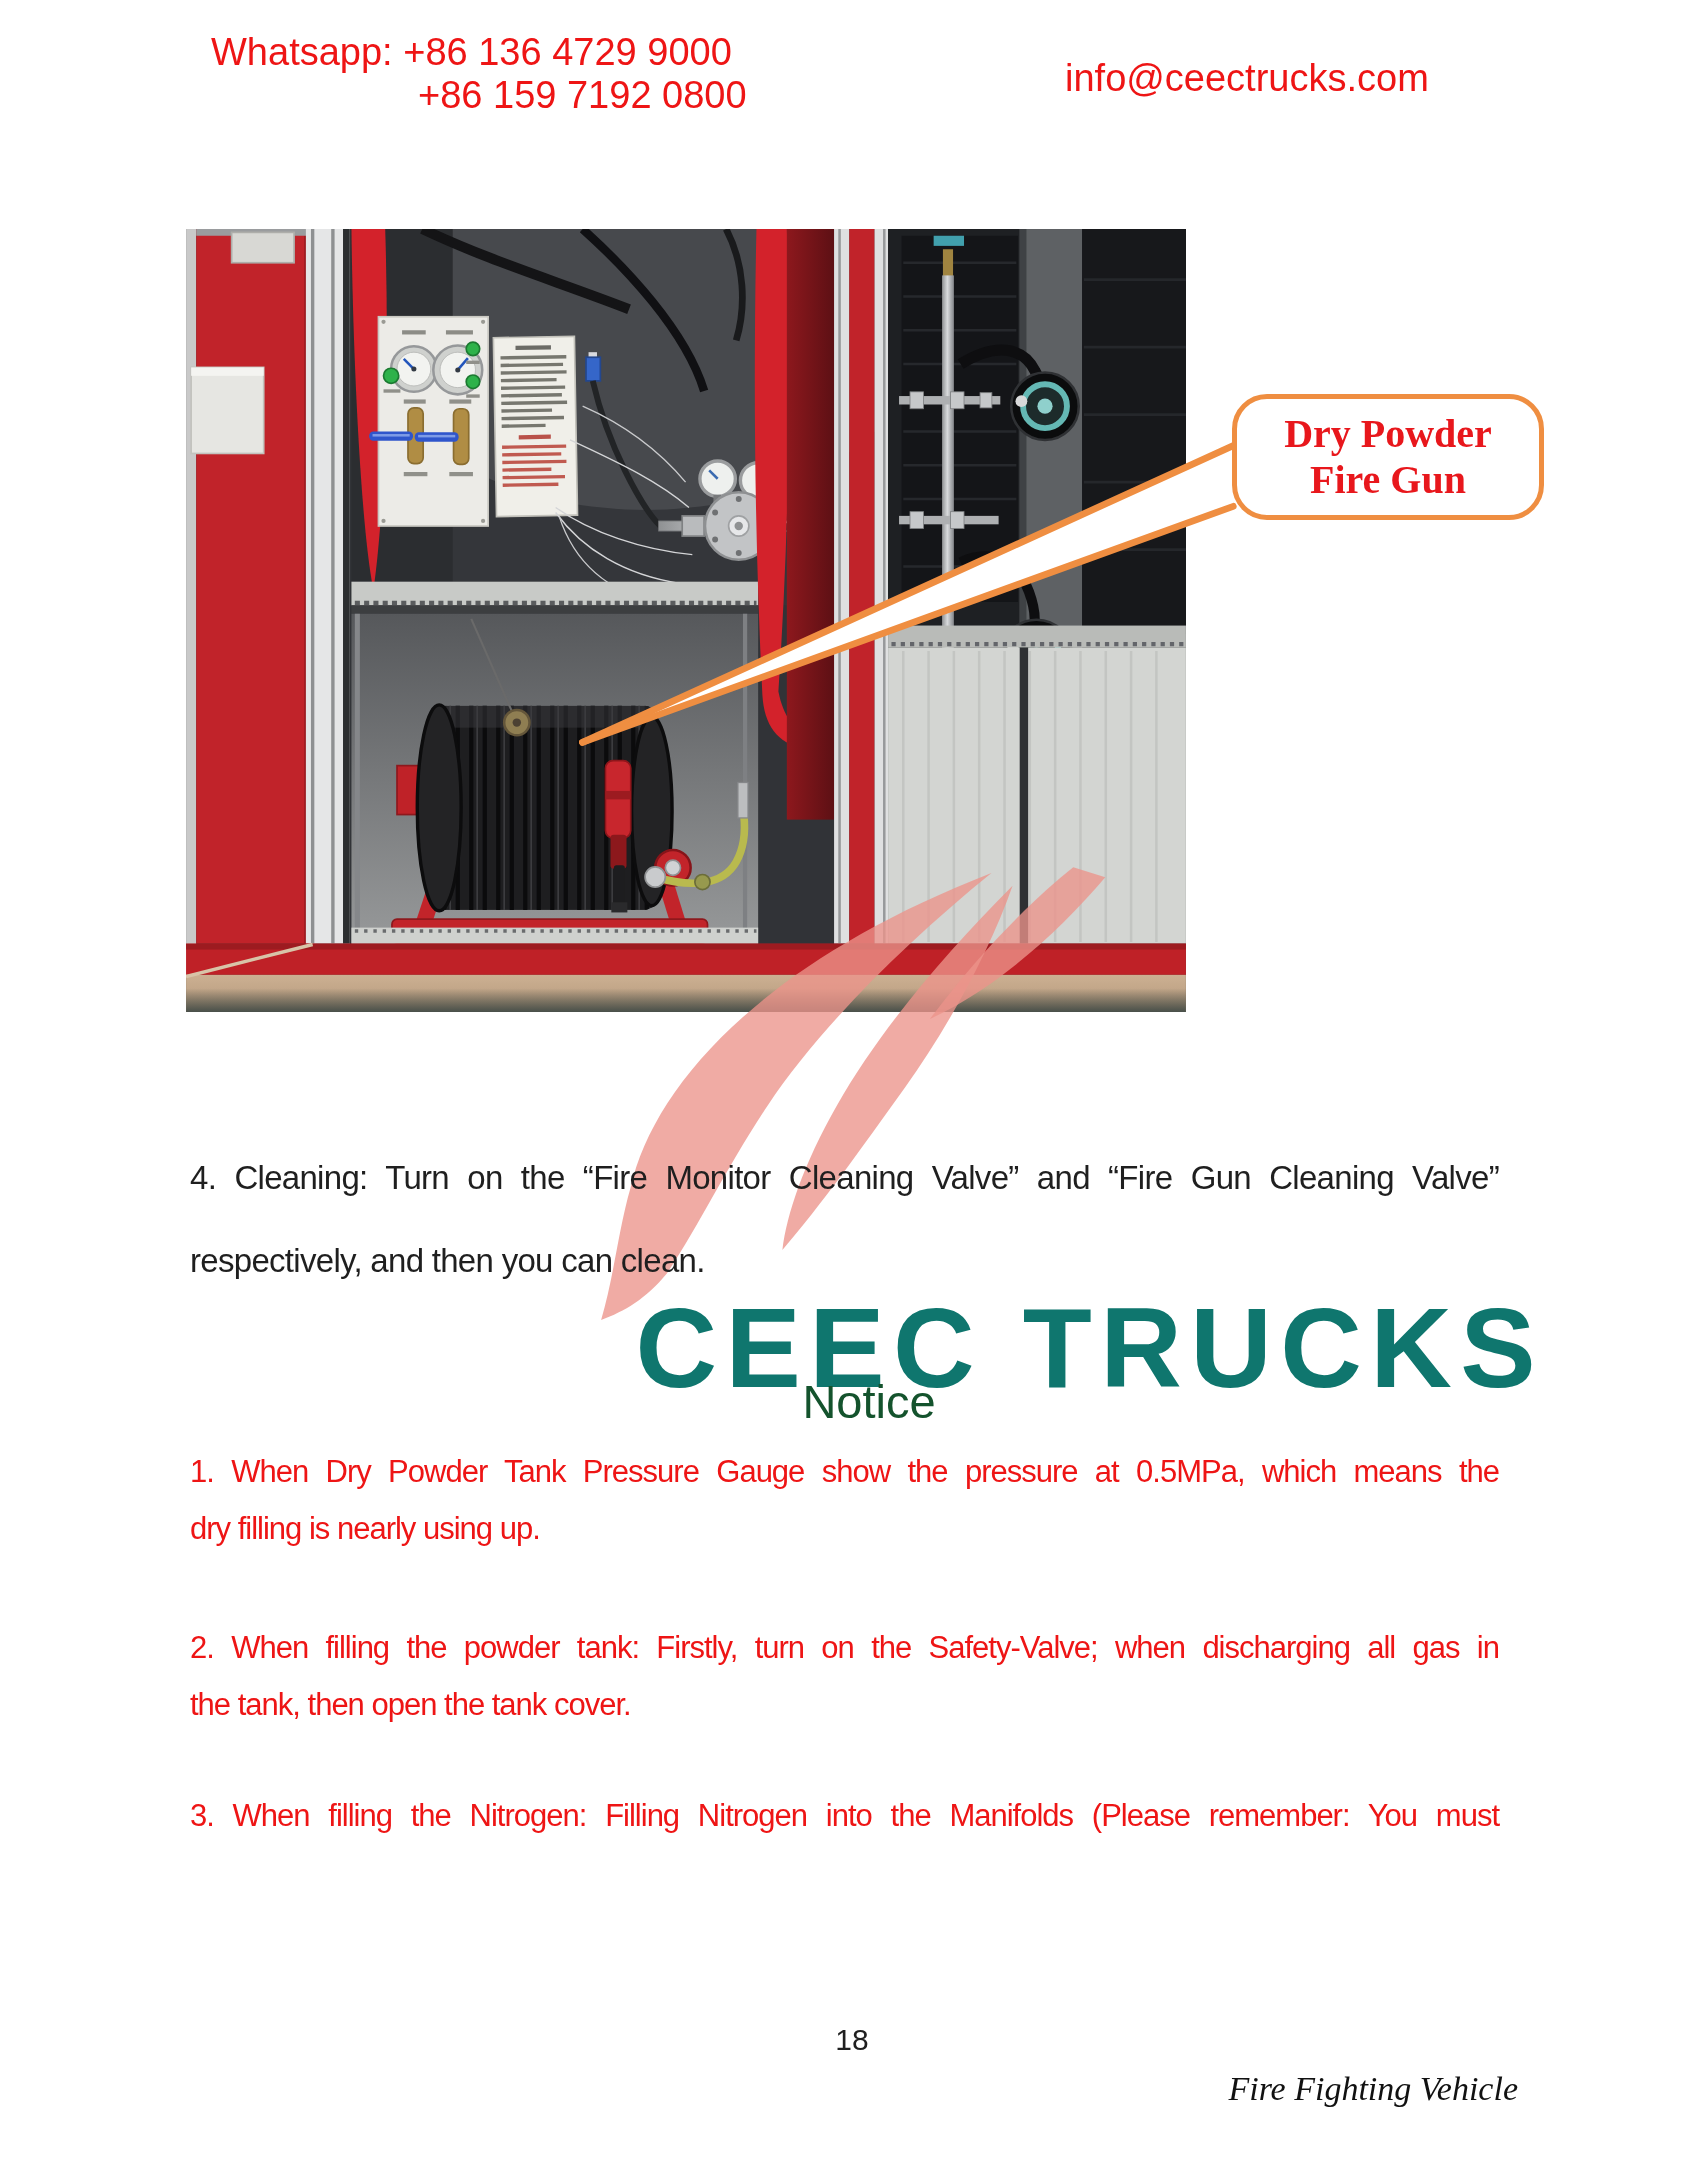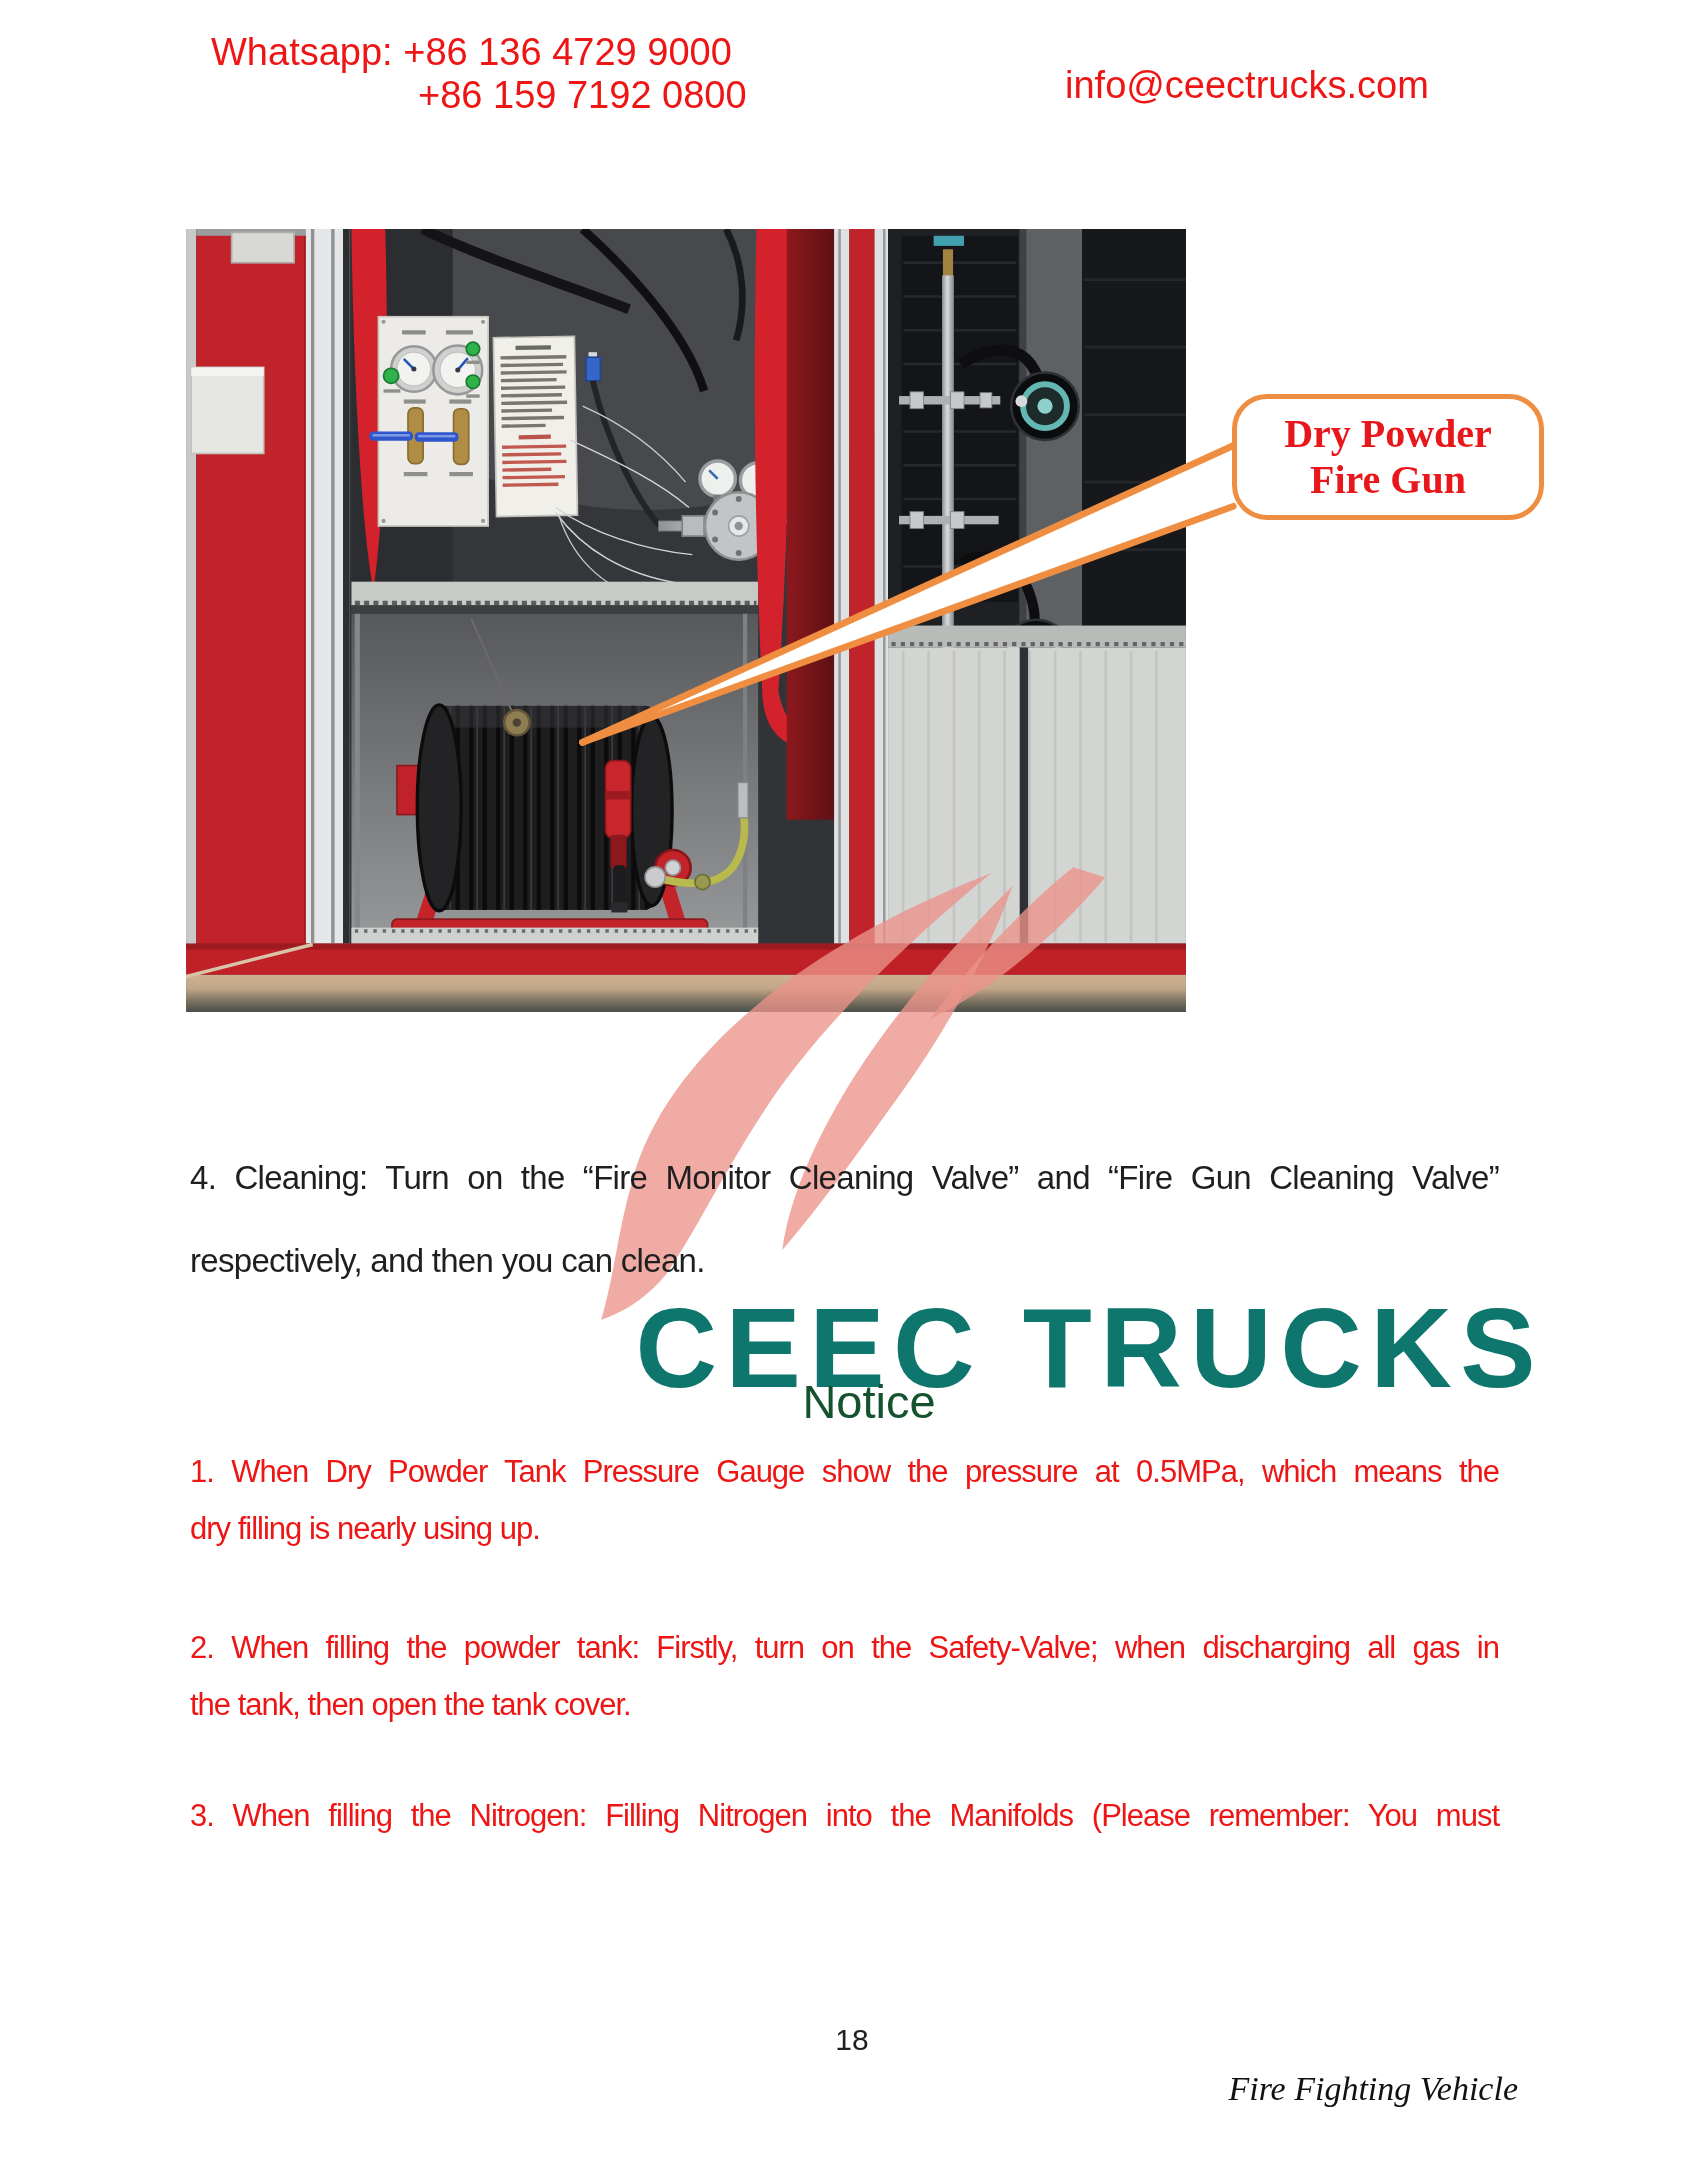--- a/index.html
+++ b/index.html
@@ -47,21 +47,21 @@
     font-style:italic;font-size:34px;line-height:39px;color:#111111;
   }
 </style>
 </head>
 <body>
 
 <div class="page">
 
   <div class="abs hdr-line" style="left:211px;top:30px;">Whatsapp: +86 136 4729 9000</div>
   <div class="abs hdr-line" style="left:418px;top:73px;">+86 159 7192 0800</div>
-  <div class="abs hdr-line" style="left:1065px;top:63px;">info@ceectrucks.com</div>
+  <div class="abs hdr-line" style="left:1065px;top:56px;">info@ceectrucks.com</div>
 
   <div class="abs photo-wrap">
     <svg width="1000" height="783" viewBox="0 0 1185 928">
       <defs>
         <linearGradient id="lowerBg" x1="0" y1="0" x2="0" y2="1">
           <stop offset="0" stop-color="#56585b"></stop>
             <stop offset="1" stop-color="#97999a"></stop>
         </linearGradient>
         <linearGradient id="darkRed" x1="0" y1="0" x2="1" y2="0">
           <stop offset="0" stop-color="#8d181d"></stop>

